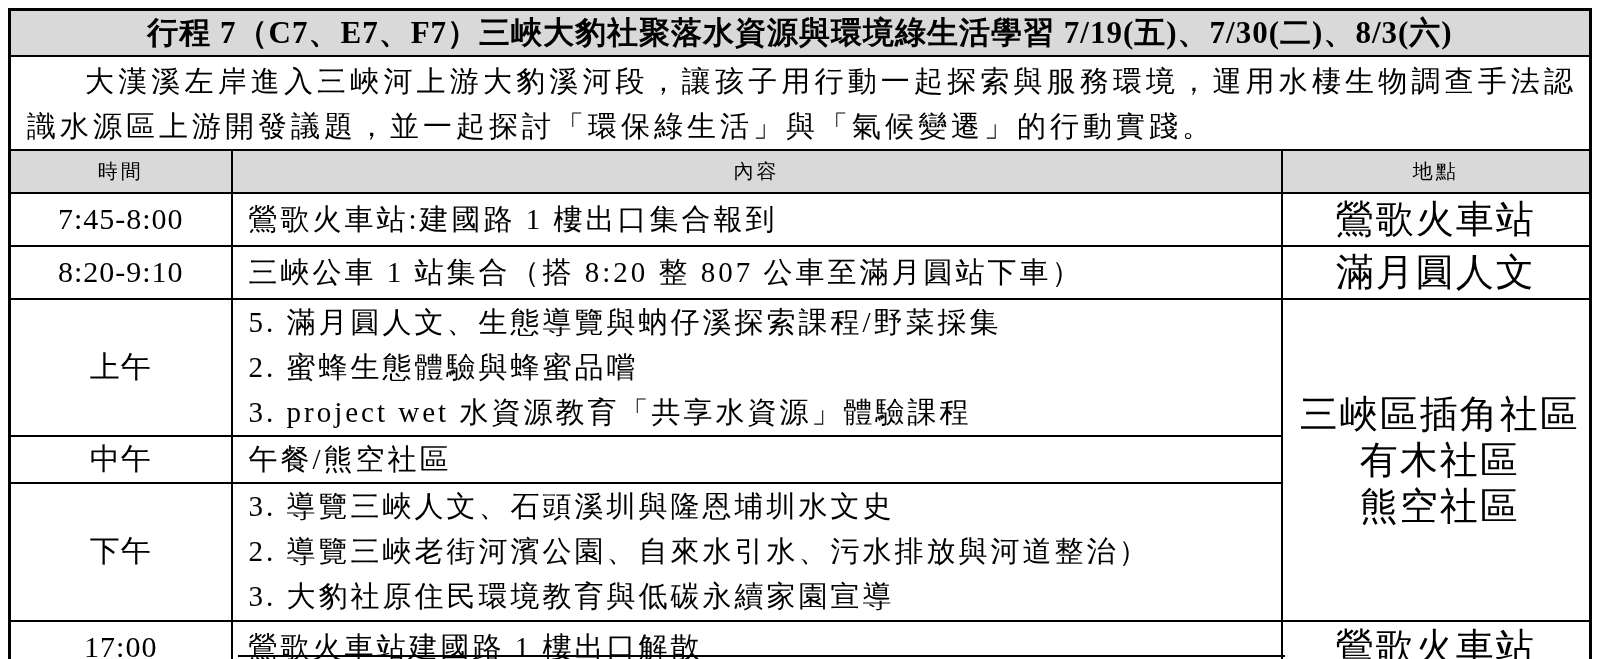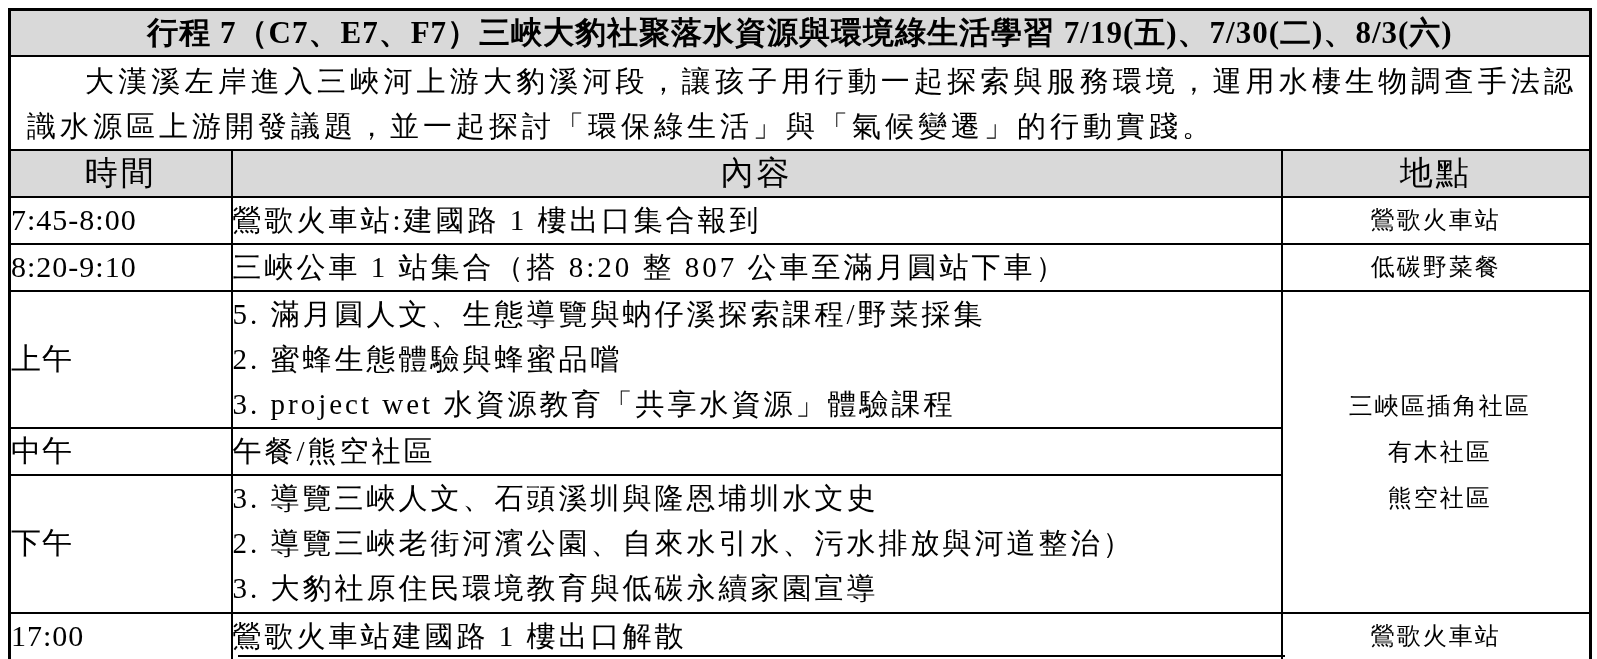--- a/index.html
+++ b/index.html
@@ -18,25 +18,25 @@
   .gray{background:#d9d9d9;}
   .title-cell{
     height:46px;text-align:center;font-weight:bold;
     font-size:31px;letter-spacing:1px;white-space:nowrap;
   }
   .desc-cell{height:92px;font-size:29px;}
   .desc-cell p{
     margin:0;padding:2px 12px 0 16px;text-indent:2em;
     text-align:justify;line-height:45px;letter-spacing:4px;
   }
-  .head-cell{height:43px;text-align:center;font-size:33px;letter-spacing:3px;}
-  .time-cell{font-size:30px;letter-spacing:1px;}
-  .content-cell{font-size:29px;padding-left:0;letter-spacing:3px;font-family:Liberation Serif, serif;}
+  .head-cell{height:43px;text-align:center;font-size:20px;letter-spacing:3px;}
+  .time-cell{text-align:center;font-size:30px;letter-spacing:1px;}
+  .content-cell{font-size:29px;padding-left:16px;letter-spacing:3px;font-family:Liberation Serif, serif;}
   .content-line{line-height:45px;}
-  .loc-cell{text-align:center;font-size:24px;letter-spacing:2px;}
+  .loc-cell{text-align:center;font-size:38px;letter-spacing:2px;}
   .loc-line{line-height:46px;padding-left:8px;}
   .r-single{height:45px;}
   .r-morning{height:136px;}
   .r-noon{height:44px;margin-top:20px;}
   .r-afternoon{height:138px;}
   .r-last{height:47px;}
   .cutoff-line{
     position:absolute;left:238px;top:655px;width:1047px;height:2px;
     background:#000;
   }
@@ -75,21 +75,21 @@
           <div class="content-line">鶯歌火車站:建國路 1 樓出口集合報到</div>
         </td>
         <td class="loc-cell">鶯歌火車站</td>
       </tr>
 
       <tr class="r-single">
         <td class="time-cell">8:20-9:10</td>
         <td class="content-cell">
           <div class="content-line">三峽公車 1 站集合（搭 8:20 整 807 公車至滿月圓站下車）</div>
         </td>
-        <td class="loc-cell">低碳野菜餐</td>
+        <td class="loc-cell">滿月圓人文</td>
       </tr>
 
       <tr class="r-morning">
         <td class="time-cell">上午</td>
         <td class="content-cell">
           <div class="content-line">5. 滿月圓人文、生態導覽與蚋仔溪探索課程/野菜採集</div>
           <div class="content-line">2. 蜜蜂生態體驗與蜂蜜品嚐</div>
           <div class="content-line">3. project wet 水資源教育「共享水資源」體驗課程</div>
         </td>
         <td class="loc-cell" rowspan="3">

